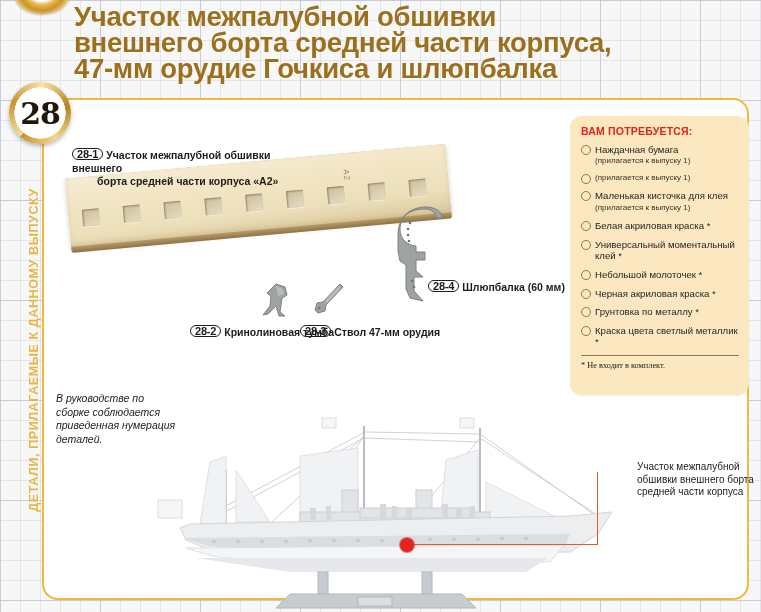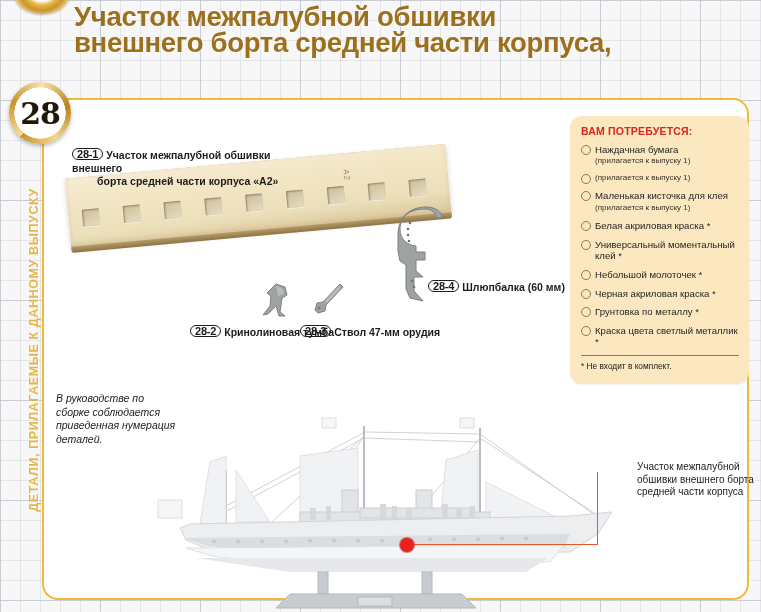--- a/index.html
+++ b/index.html
@@ -128,48 +128,49 @@
   .leader-h{position:absolute;left:407px;top:544px;width:191px;height:1px;background:#e05a2b;z-index:6;}
   .leader-v{position:absolute;left:597px;top:472px;width:1px;height:73px;background:#e05a2b;z-index:6;}
   .callout{
     position:absolute;left:605px;top:461px;width:140px;
     font-size:10px;color:#1b1b1b;line-height:12.5px;z-index:7;margin-left:32px;
   }
 
   
   .needs{
     position:absolute;left:570px;top:116px;width:158px;
-    background:#fbe8c0;border-radius:12px;padding:9px 10px 13px 11px;
+    background:#fbe8c0;border-radius:12px;padding:9px 10px 25px 11px;
     z-index:8;box-shadow:0 1px 2px rgba(0,0,0,.07);
   }
   .needs h3{
     margin:0 0 7px 0;color:#d9261c;font-size:10.5px;font-weight:bold;letter-spacing:.2px;
   }
   .needs ul{list-style:none;margin:0;padding:0;}
   .needs li{
     position:relative;padding-left:14px;margin-bottom:7px;
     font-size:9.6px;color:#1e1e1e;line-height:11.6px;
   }
   .needs li .ring{
     position:absolute;left:0;top:1px;width:8px;height:8px;border-radius:50%;
     border:1px solid #8d7a52;background:transparent;
   }
   .needs li .sub{font-size:8px;color:#3a3228;display:block;line-height:10px;}
   .needs li .sub.inline{display:inline;}
   .needs .rule{border-top:1px solid #8b7a55;margin:2px 0 5px 0;}
-  .needs .foot{font-size:8.3px;color:#22201c;}
+  .needs .foot{font-size:8.3px;color:#22201c;font-family:Liberation Serif, serif;}
 </style>
 </head>
 <body>
 
 <div class="top-ring"></div>
 
 <div class="title">
   <div>Участок межпалубной обшивки</div>
   <div>внешнего борта средней части корпуса,</div>
+  <div>47-мм орудие Гочкиса и шлюпбалка</div>
 </div>
 
 <div class="badge">
   <span>28</span>
 </div>
 
 <div class="side-strip">
   <div class="vtxt">ДЕТАЛИ, ПРИЛАГАЕМЫЕ К ДАННОМУ ВЫПУСКУ</div>
 </div>
 

